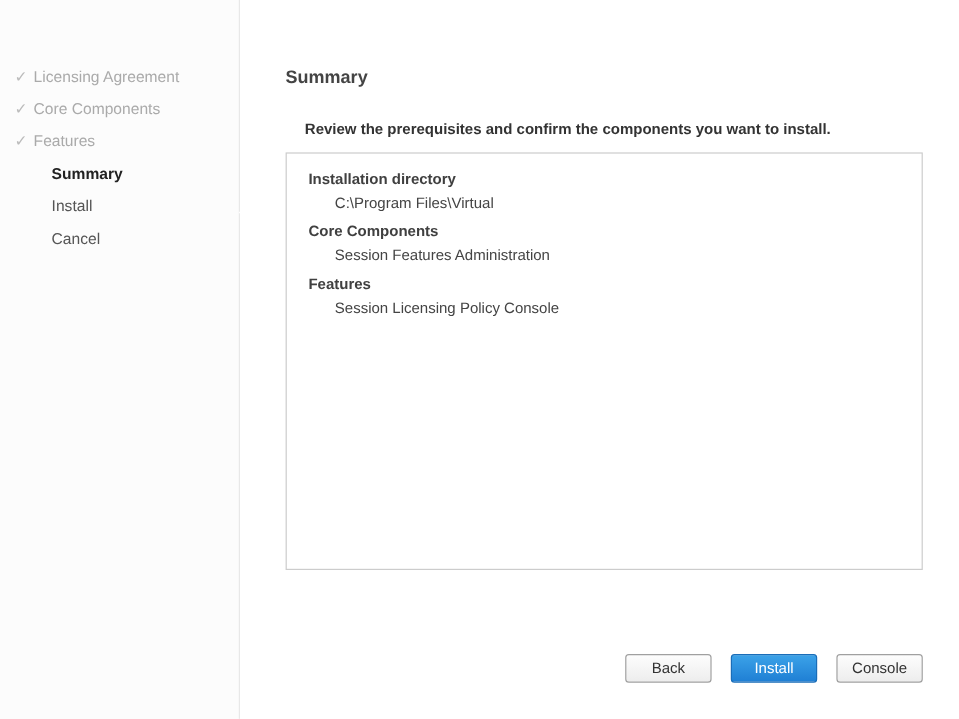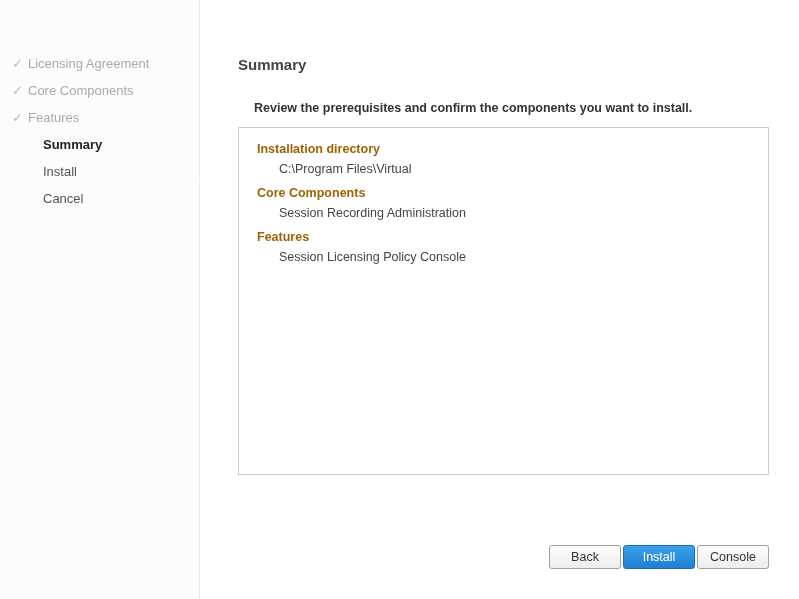--- a/index.html
+++ b/index.html
@@ -103,38 +103,38 @@
     }
     .summary-box {
       border: 1px solid #ccc;
       padding: 14px 18px;
       height: 348px;
       font-size: 12.5px;
       color: #333;
     }
     .section-header {
       font-weight: bold;
-      color: #a16207;
+      color: #404040;
       margin-bottom: 6px;
       margin-top: 10px;
     }
     .section-header:first-child {
       margin-top: 0;
     }
     .section-item {
       margin-left: 22px;
       margin-bottom: 4px;
       color: #444;
     }
     .button-bar {
       position: absolute;
       bottom: 30px;
       right: 30px;
       display: flex;
-      gap: 2px;
+      gap: 16px;
     }
     .btn {
       min-width: 72px;
       height: 24px;
       font-size: 12.5px;
       border: 1px solid #a0a0a0;
       background: linear-gradient(#fdfdfd, #ededed);
       border-radius: 3px;
       cursor: pointer;
       font-family: inherit;
@@ -179,21 +179,21 @@
 
   <div class="main">
     <div class="main-title">Summary</div>
     <div class="main-subtitle">Review the prerequisites and confirm the components you want to install.</div>
 
     <div class="summary-box">
       <div class="section-header">Installation directory</div>
       <div class="section-item">C:\Program Files\Virtual</div>
 
       <div class="section-header">Core Components</div>
-      <div class="section-item">Session Recording Administration</div>
+      <div class="section-item">Session Features Administration</div>
 
       <div class="section-header">Features</div>
       <div class="section-item">Session Licensing Policy Console</div>
     </div>
 
     <div class="button-bar">
       <button class="btn">Back</button>
       <button class="btn primary">Install</button>
       <button class="btn">Console</button>
     </div>

